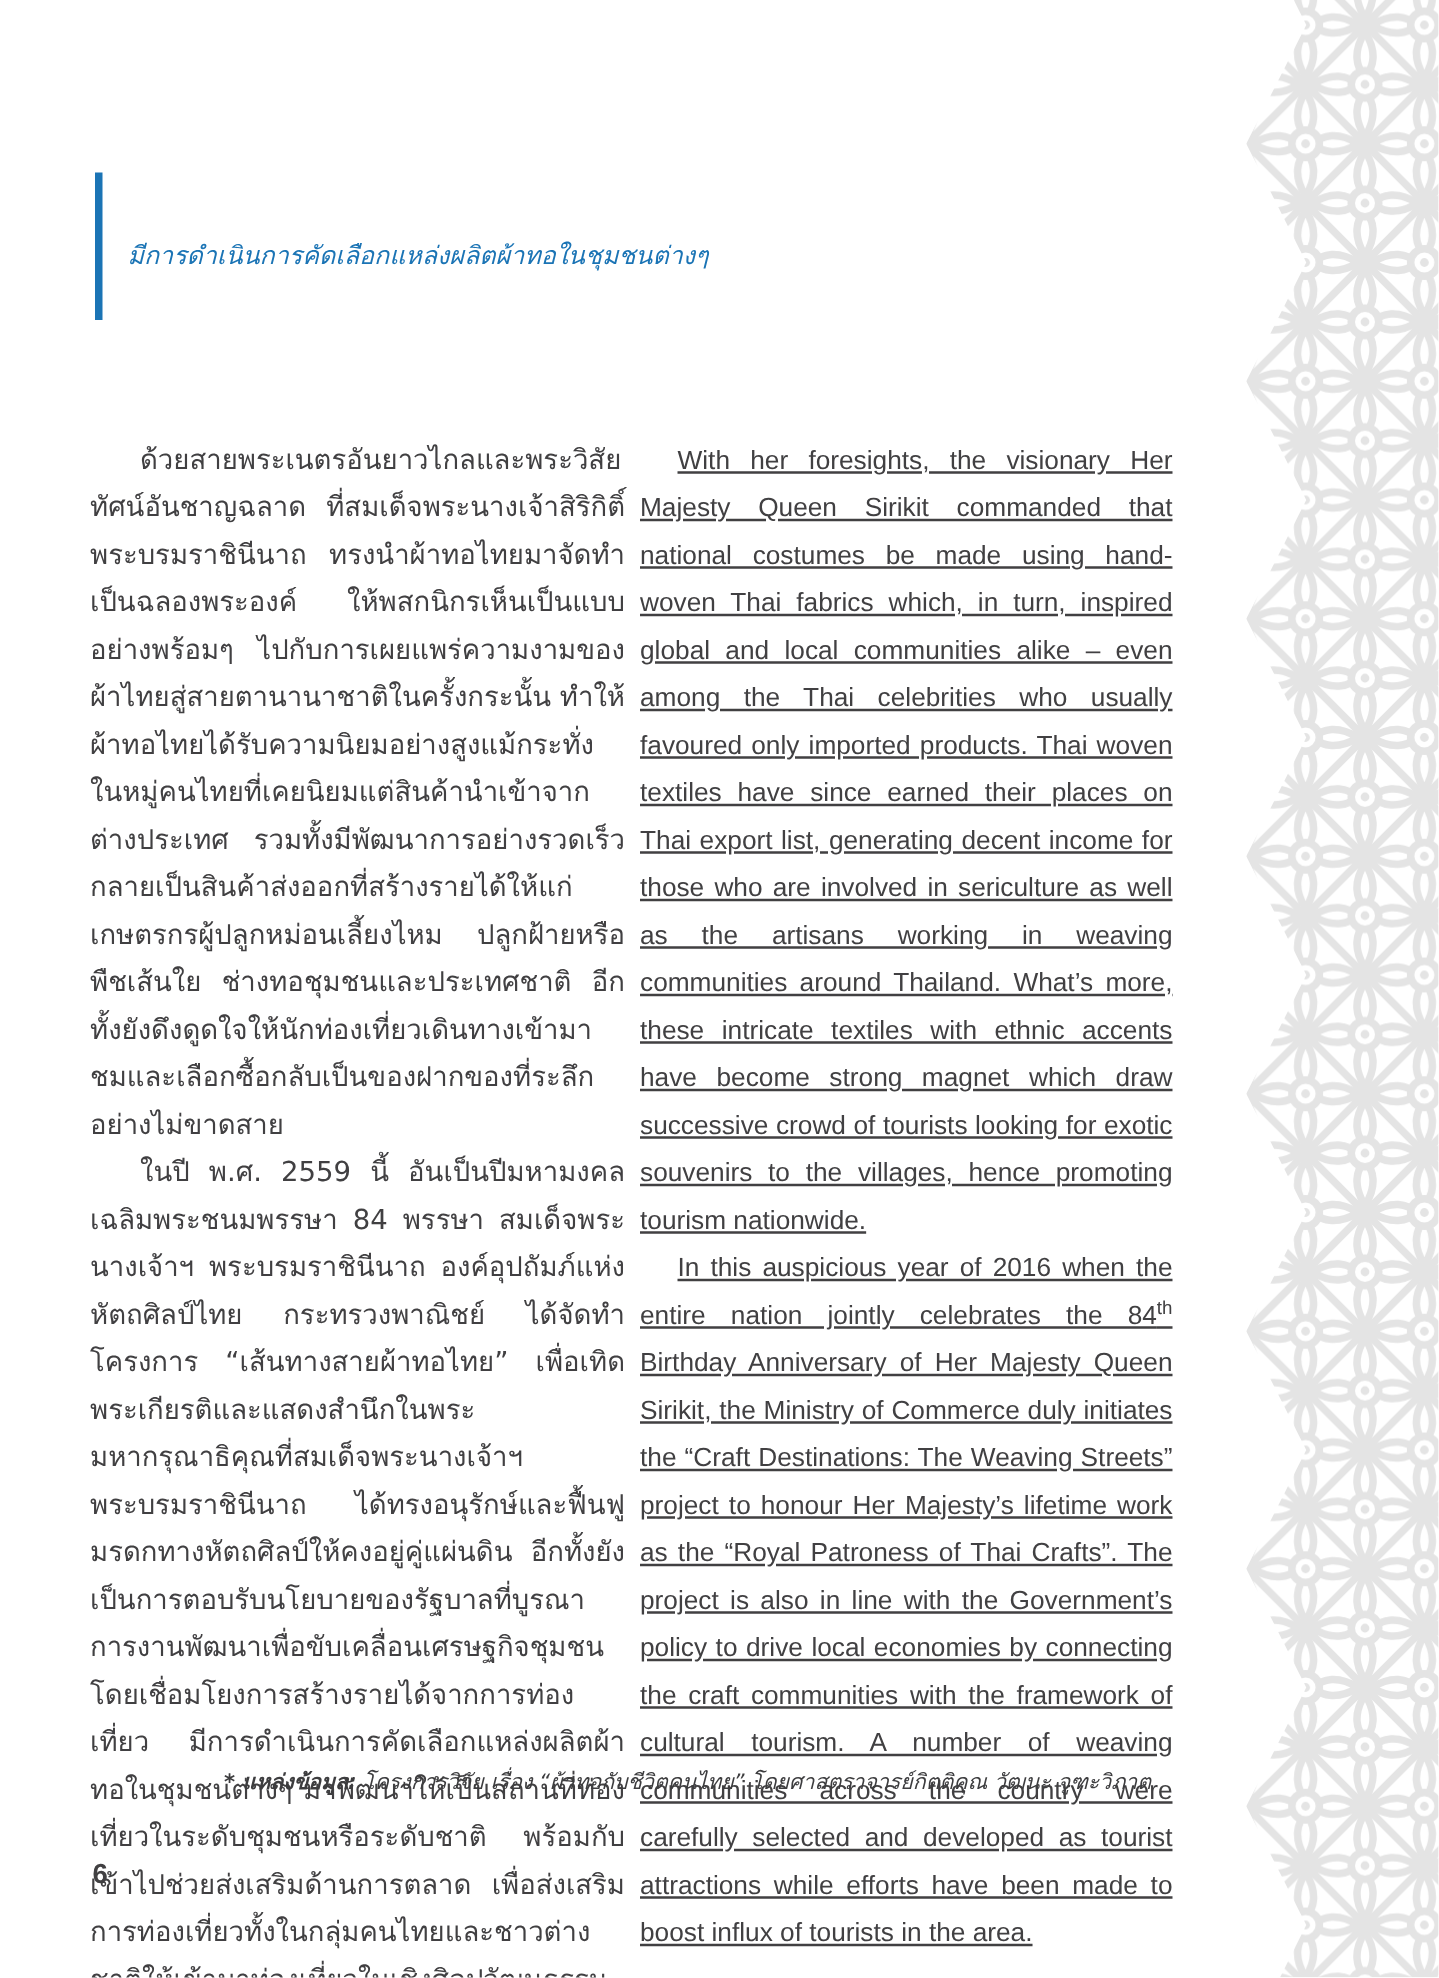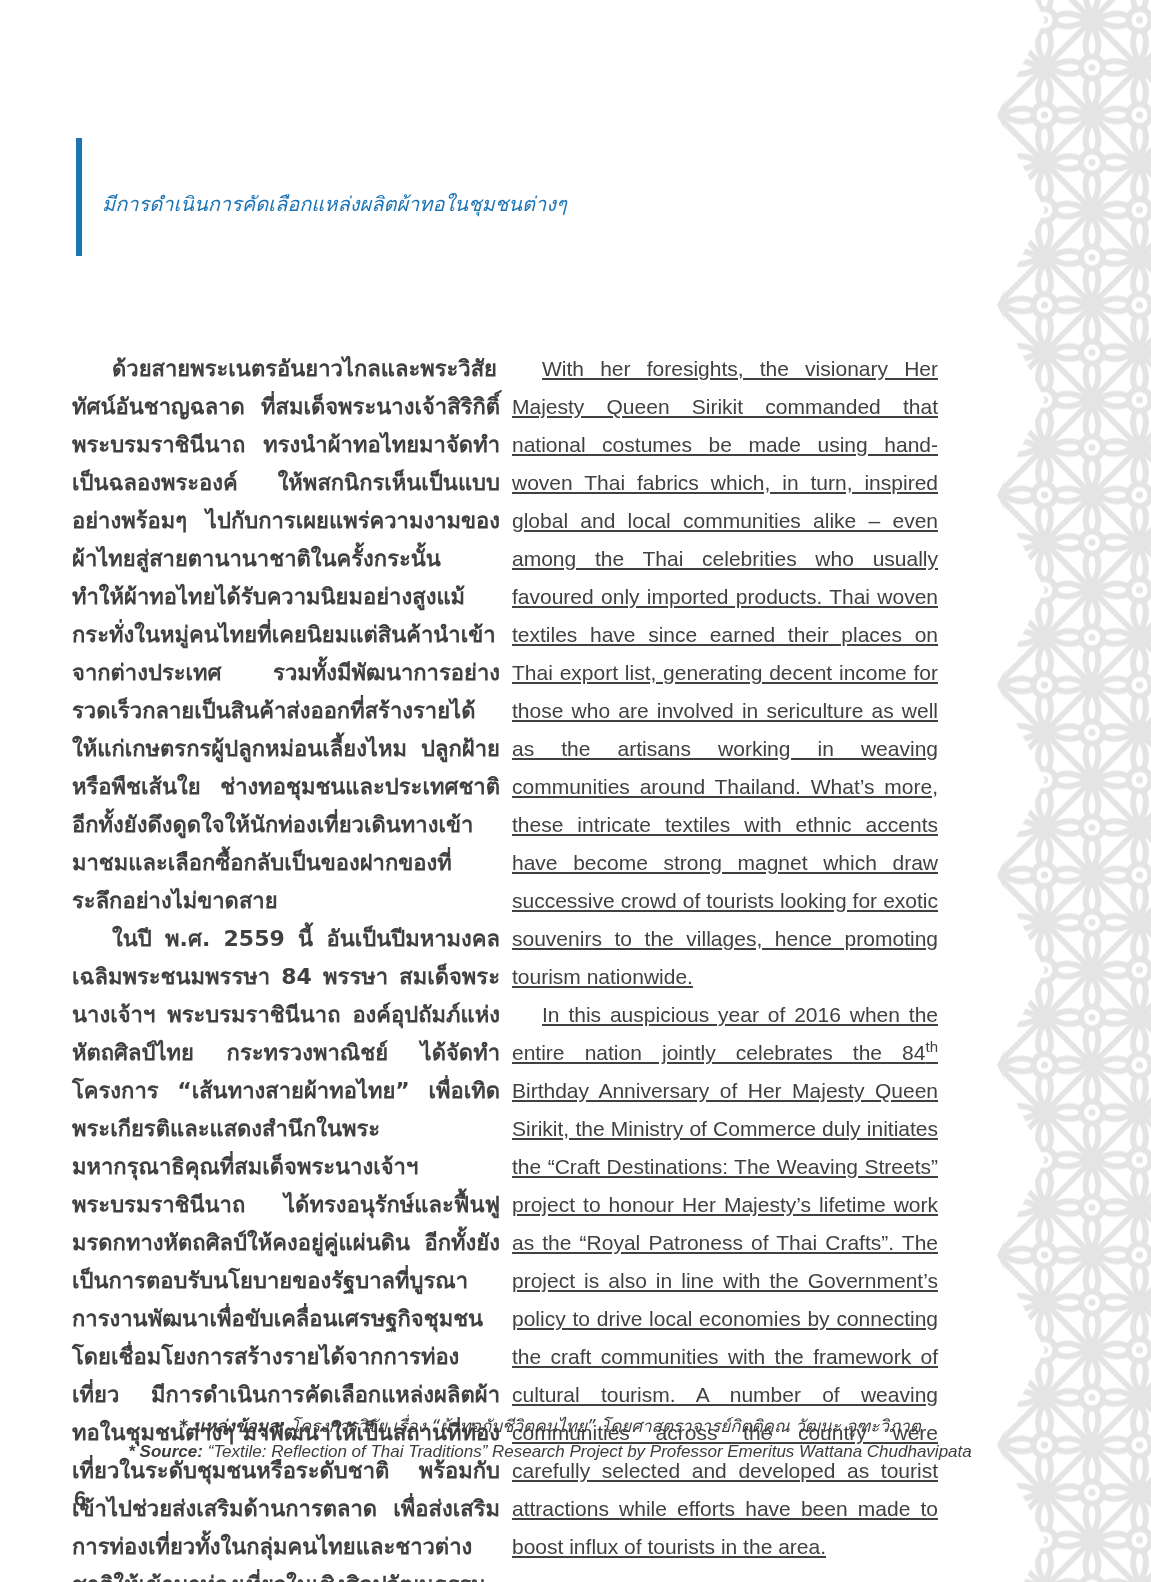--- a/index.html
+++ b/index.html
@@ -33,21 +33,21 @@
   .col{text-align:justify;}
   .col-thai{
     width:428px;font-size:22px;line-height:38px;
     font-family:"DejaVu Sans","Liberation Sans",sans-serif;
   }
   .col-en{
     width:426px;font-size:21px;line-height:38px;
     font-family:"Liberation Sans","DejaVu Sans",sans-serif;
   }
   .col p{margin:0;}
-  .col-thai p{text-indent:40px;font-weight:bold;}
+  .col-thai p{text-indent:40px;}
   .col-en p{text-indent:30px;text-decoration:underline;}
   .col-en sup{font-size:15px;line-height:0;}
   
   .footnote{
     position:absolute;left:0;top:1414px;width:1006px;
     text-align:center;color:#3d3d3f;font-style:italic;padding-left:47px;
   }
   .footnote-thai{
     font-size:17px;line-height:24px;
     font-family:"DejaVu Sans","Liberation Sans",sans-serif;
@@ -112,16 +112,15 @@
     <p>ในปี พ.ศ. 2559 นี้ อันเป็นปีมหามงคลเฉลิมพระชนมพรรษา 84 พรรษา สมเด็จพระนางเจ้าฯ พระบรมราชินีนาถ องค์อุปถัมภ์แห่งหัตถศิลป์ไทย กระทรวงพาณิชย์ ได้จัดทำโครงการ “เส้นทางสายผ้าทอไทย” เพื่อเทิดพระเกียรติและแสดงสำนึกในพระมหากรุณาธิคุณที่สมเด็จพระนางเจ้าฯ พระบรมราชินีนาถ ได้ทรงอนุรักษ์และฟื้นฟูมรดกทางหัตถศิลป์ให้คงอยู่คู่แผ่นดิน อีกทั้งยังเป็นการตอบรับนโยบายของรัฐบาลที่บูรณาการงานพัฒนาเพื่อขับเคลื่อนเศรษฐกิจชุมชนโดยเชื่อมโยงการสร้างรายได้จากการท่องเที่ยว มีการดำเนินการคัดเลือกแหล่งผลิตผ้าทอในชุมชนต่างๆ มาพัฒนาให้เป็นสถานที่ท่องเที่ยวในระดับชุมชนหรือระดับชาติ พร้อมกับเข้าไปช่วยส่งเสริมด้านการตลาด เพื่อส่งเสริมการท่องเที่ยวทั้งในกลุ่มคนไทยและชาวต่างชาติให้เข้ามาท่องเที่ยวในเชิงศิลปวัฒนธรรมไทย ซึ่งจะเป็นการช่วยสร้างมูลค่าเพิ่มของสินค้าเหล่านี้</p>
   </div>
   <div class="col col-en">
     <p>With her foresights, the visionary Her Majesty Queen Sirikit commanded that national costumes be made using hand-woven Thai fabrics which, in turn, inspired global and local communities alike – even among the Thai celebrities who usually favoured only imported products. Thai woven textiles have since earned their places on Thai export list, generating decent income for those who are involved in sericulture as well as the artisans working in weaving communities around Thailand. What’s more, these intricate textiles with ethnic accents have become strong magnet which draw successive crowd of tourists looking for exotic souvenirs to the villages, hence promoting tourism nationwide.</p>
     <p><span>In this auspicious year of 2016 when the entire nation jointly celebrates the 84</span><sup>th</sup><span> Birthday Anniversary of Her Majesty Queen Sirikit, the Ministry of Commerce duly initiates the “Craft Destinations: The Weaving Streets” project to honour Her Majesty’s lifetime work as the “Royal Patroness of Thai Crafts”. The project is also in line with the Government’s policy to drive local economies by connecting the craft communities with the framework of cultural tourism. A number of weaving communities across the country were carefully selected and developed as tourist attractions while efforts have been made to boost influx of tourists in the area.</span></p>
   </div>
 </div>
 
 <div class="footnote">
   <div class="footnote-thai"><b>* แหล่งข้อมูล:</b><span> โครงการวิจัย เรื่อง “ผ้าทอกับชีวิตคนไทย” โดยศาสตราจารย์กิตติคุณ วัฒนะ จูฑะวิภาต</span></div>
-  <div class="footnote-en"><b>* Source:</b><span> “Textile: Reflection of Thai Traditions” Research Project by Professor Emeritus Wattana Chudhavipata</span></div>
 </div>
 
 <div class="page-number">6</div>
 
 </body></html>

